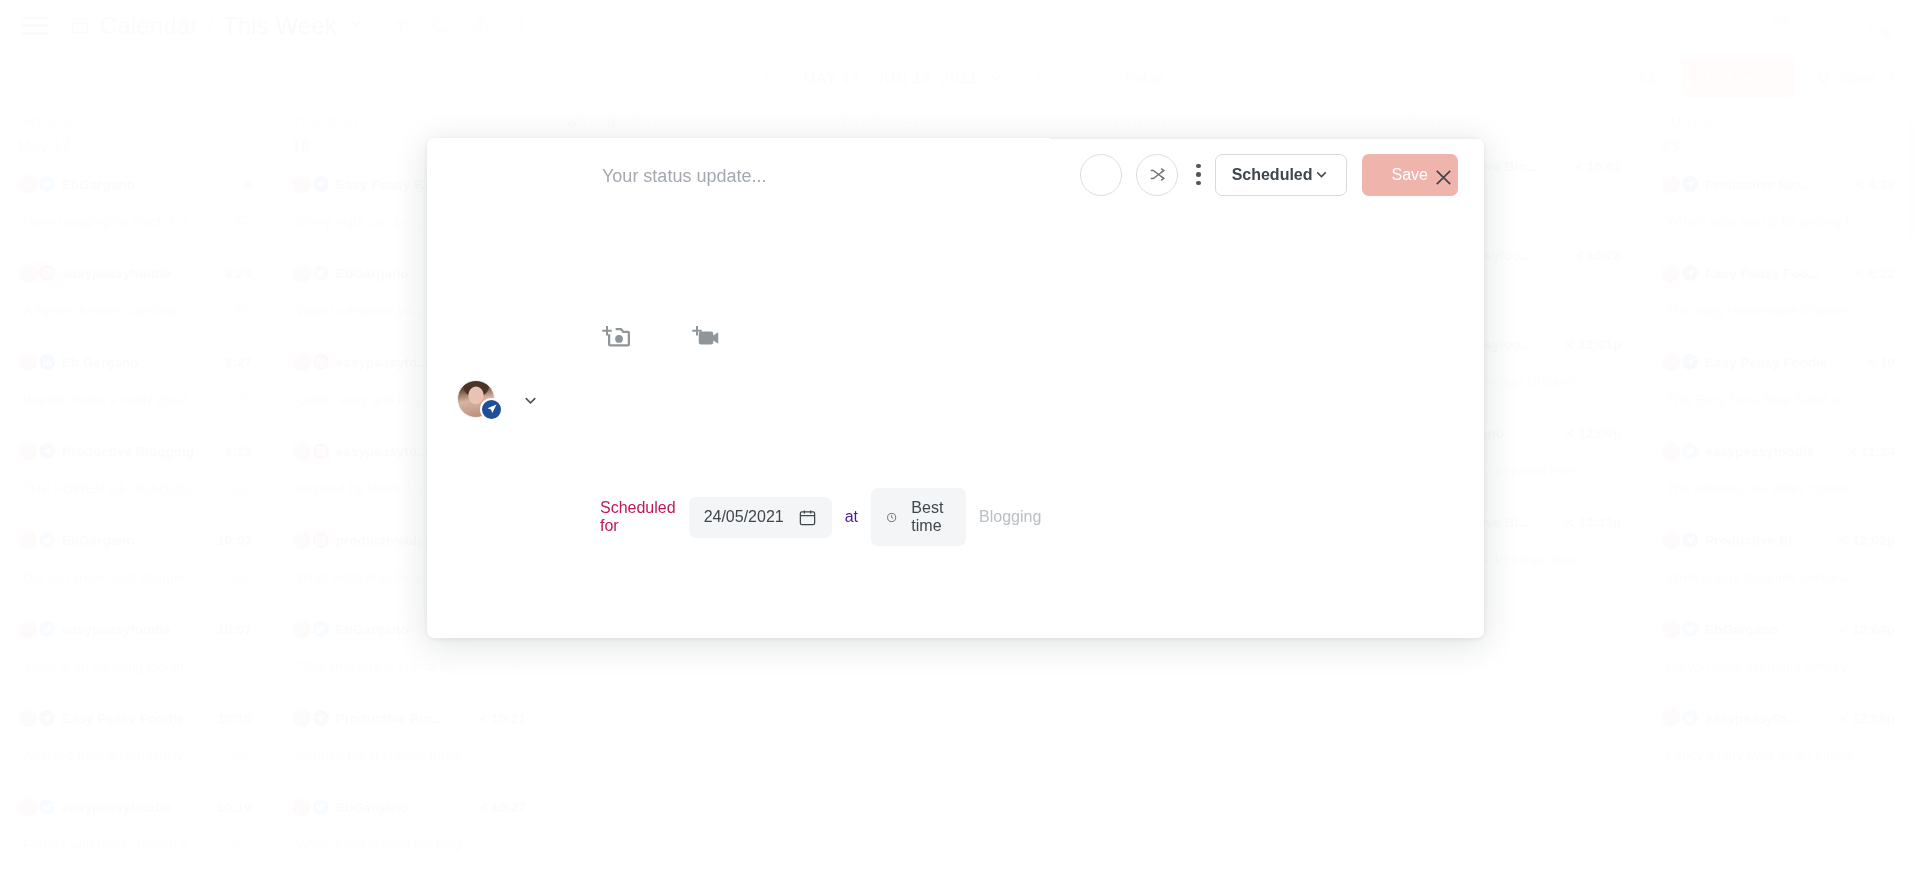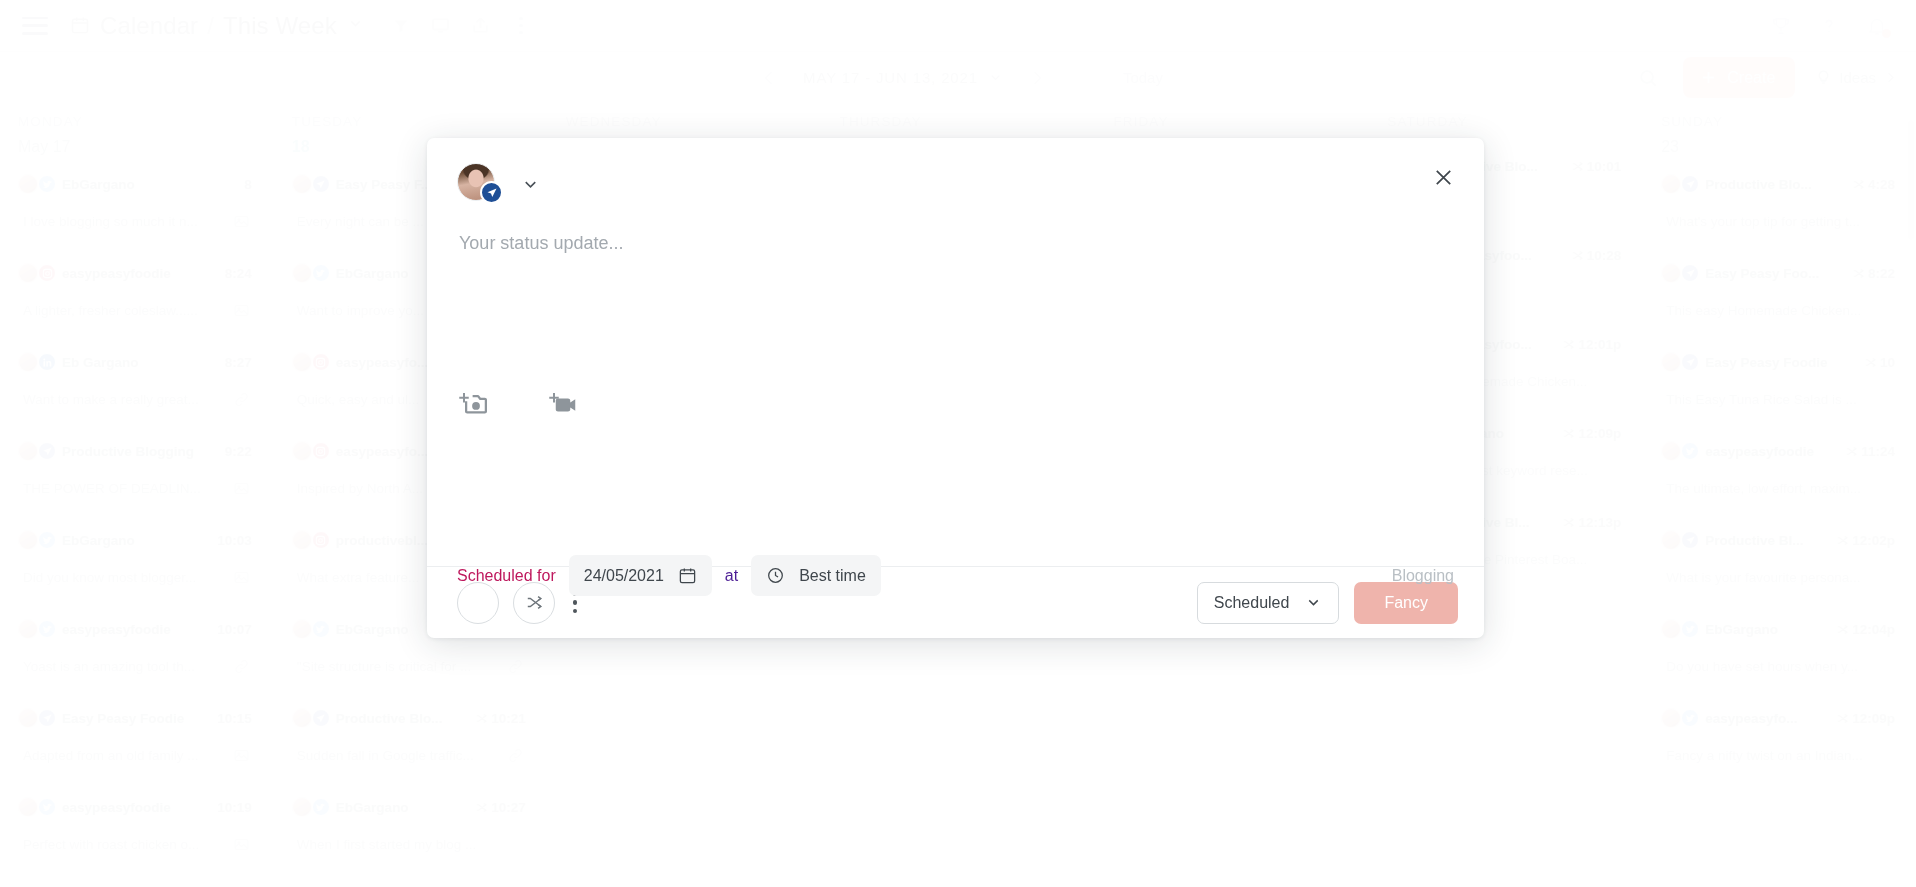--- a/index.html
+++ b/index.html
@@ -91,21 +91,21 @@
   }
   .card-text { font-size:13.5px; color:#9ba2a9; flex:1 1 auto; white-space:nowrap; overflow:hidden; text-overflow:ellipsis; }
   .card-att { color:#c2c8cd; flex:0 0 auto; display:flex; }
   .scrollbar { position:absolute; right:2px; top:120px; width:6px; height:120px; background:#dfe2e5; border-radius:4px; }
 
   
   .overlay { position:absolute; inset:0; background:rgba(255,255,255,0.78); }
   .modal {
     position:absolute; left:427px; top:138px; width:1057px; height:500px;
     background:#fff; border-radius:7px; box-shadow:0 6px 34px rgba(30,40,50,.14), 0 1px 4px rgba(30,40,50,.08);
-    display:flex; flex-direction:column; overflow:hidden;
+    display:flex; flex-direction:row; overflow:hidden;
   }
   .modal-close { position:absolute; right:24px; top:22px; width:34px; height:34px;
     display:flex; align-items:center; justify-content:center; cursor:pointer; color:#3f464c; }
   .modal-head { padding: 25px 30px 0 30px; display:flex; align-items:center; gap: 18px; }
   .profile-chip { position:relative; width:46px; height:42px; }
   .profile-av {
     position:absolute; left:0; top:0; width:38px; height:38px; border-radius:50%;
     background:
       radial-gradient(ellipse 13px 15px at 50% 40%, #e8c3b4 0 55%, rgba(232,195,180,0) 62%),
       radial-gradient(ellipse 20px 16px at 50% 16%, #4b3426 0 60%, rgba(75,52,38,0) 68%),
@@ -140,22 +140,22 @@
     padding: 0 26px 0 30px; gap: 14px;
   }
   .circ-btn {
     width:42px; height:42px; border-radius:50%; border:1px solid #dadee1; background:#fff;
     display:flex; align-items:center; justify-content:center; color:#6d747a; cursor:pointer;
   }
   .foot-dots { display:flex; flex-direction:column; gap:4px; align-items:center; margin-left:4px; cursor:pointer;}
   .foot-dots i { width:4.4px; height:4.4px; border-radius:50%; background:#4f565c; display:block; }
   .foot-right { margin-left:auto; display:flex; align-items:center; gap: 15px; }
   .select-btn {
-    display:flex; align-items:center; gap:16px; border:1px solid #d7dbde; border-radius:7px;
-    padding: 11px 16px; font-size:16px; color:#3f464c; background:#fff; cursor:pointer;
+    display:flex; align-items:center; gap:0; border:1px solid #d7dbde; border-radius:7px;
+    padding: 11px 16px; font-size:16px; color:#3f464c; background:#fff; cursor:pointer;font-weight:bold;
   }
   .save-btn {
     background:#efb4ac; color:#fff; font-size:16px; border-radius:7px; padding: 12px 30px;
     cursor:pointer; border:none; font-family:inherit;
   }
 </style>
 </head>
 <body>
 
 <div class="app">
@@ -1363,17 +1363,17 @@
           <i></i>
         </div>
 
       <div class="foot-right">
         <div class="select-btn">
           <span>Scheduled</span>
           <svg width="17" height="17" viewBox="0 0 24 24" fill="none" stroke="currentColor" stroke-width="2">
               <path d="M6 9l6 6 6-6"></path>
             </svg>
         </div>
-        <button class="save-btn">Fancy</button>
+        <button class="save-btn">Save</button>
       </div>
     </div>
   </div>
 </div>
 
 </body></html>

